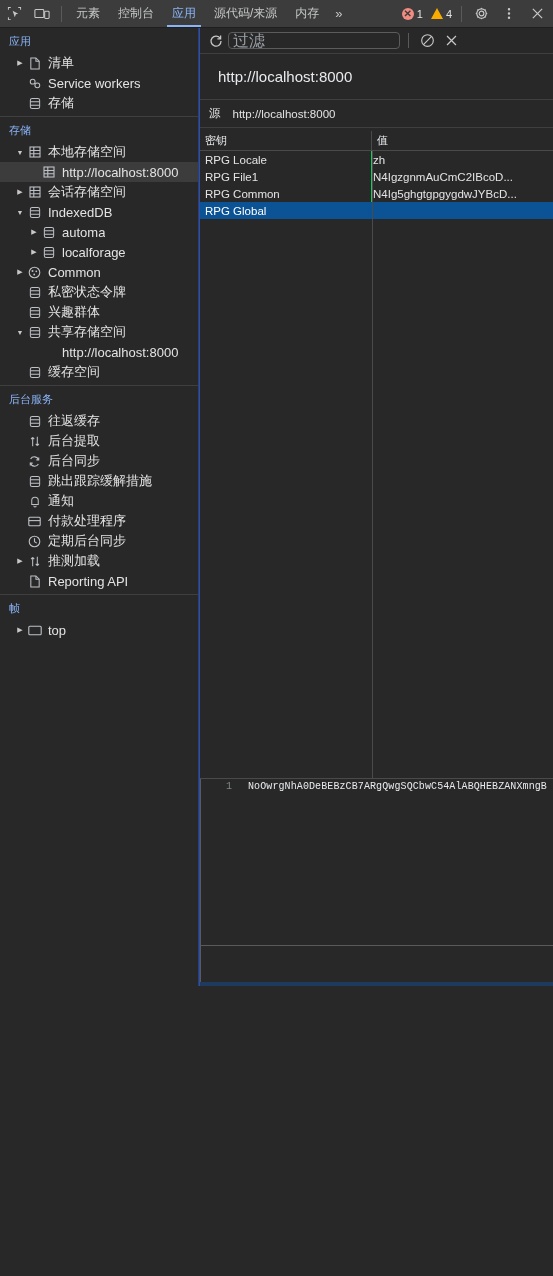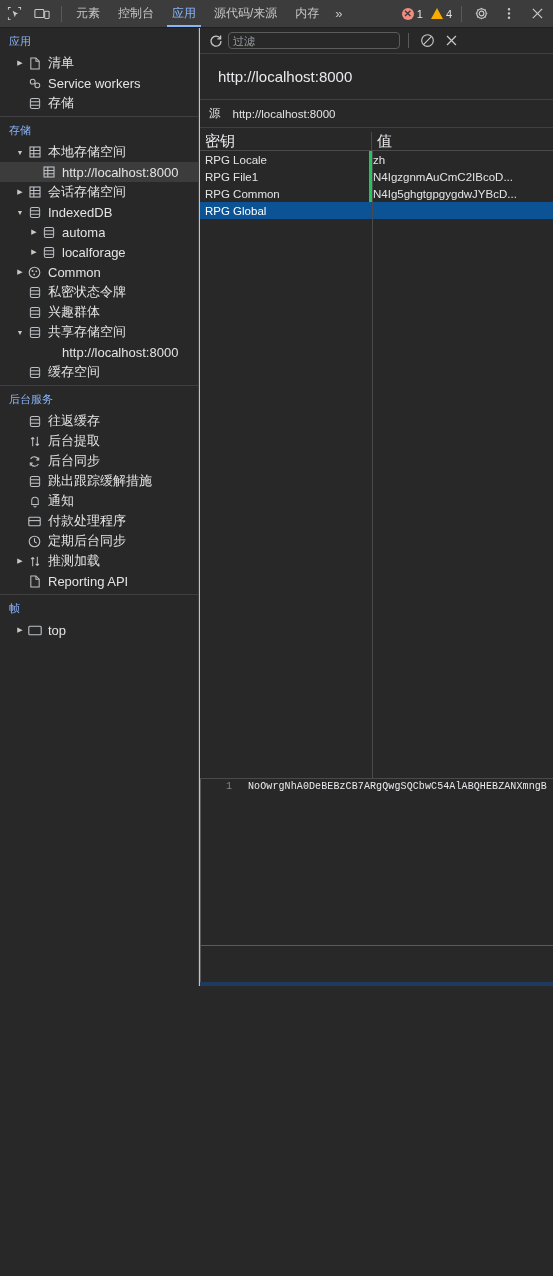--- a/index.html
+++ b/index.html
@@ -4,21 +4,21 @@
 <style>
   * { box-sizing: border-box; margin: 0; padding: 0; }
   html, body {
     width: 553px; height: 1276px;
     background: #282828;
     font-family: "Liberation Sans", sans-serif;
     font-size: 12px;
     color: #e8eaed;
     overflow: hidden;
   }
-  #app { position: relative; width: 553px; height: 986px; background: #c4b5fd; }
+  #app { position: relative; width: 553px; height: 986px; background: #1d4ed8; }
 
   
   .tabbar {
     position: absolute; top: 0; left: 0; width: 553px; height: 28px;
     background: #3c3c3c;
     border-bottom: 1px solid #1f1f1f;
     display: flex; align-items: stretch;
   }
   .tb-icon {
     width: 28px; display: flex; align-items: center; justify-content: center;
@@ -98,50 +98,50 @@
     height: 26px; display: flex; align-items: center; gap: 0;
     border-bottom: 1px solid #3f3f3f; padding-left: 4px;
   }
   .fb-btn {
     width: 24px; height: 24px; display: flex; align-items: center;
     justify-content: center; color: #c8c8c8; cursor: pointer;
   }
   .filter-input {
     width: 172px; height: 17px; background: #282828;
     border: 1px solid #5c5c5c; border-radius: 4px;
-    color: #e3e3e3; font-size: 11px; padding: 0 4px; outline: none;
+    color: #e3e3e3; font-size: 16px; padding: 0 4px; outline: none;
     font-family: "Liberation Sans", sans-serif;
   }
   .filter-input::placeholder { color: #9aa0a6; }
   .fb-sep { width: 1px; height: 15px; background: #5a5a5a; margin: 0 6px 0 8px; }
 
   .origin-title {
     height: 46px; display: flex; align-items: center; padding-left: 18px;
     color: #e8eaed; font-size: 15px; border-bottom: 1px solid #3f3f3f;
   }
   .origin-row {
     height: 28px; display: flex; align-items: center; padding-left: 9px;
     font-size: 11.5px; color: #e3e3e3; border-bottom: 1px solid #3f3f3f;
     gap: 12px;
   }
   .origin-row .k { color: #e3e3e3; }
 
   
   .table { position: absolute; top: 104px; left: 0; right: 0; bottom: 208px; }
   .thead {
-    display: flex; height: 19px; align-items: flex-start;
+    display: flex; height: 19px; align-items: flex-end;
     background: #282828; border-bottom: 1px solid #4a4a4a;
-    font-size: 15px; color: #e8eaed;
+    font-size: 11px; color: #e8eaed;
   }
   .th-key { width: 172px; padding-left: 5px; border-right: 1px solid #4a4a4a; height: 19px; display:flex; align-items:center; }
   .th-val { flex: 1; padding-left: 5px; height: 19px; display:flex; align-items:center; }
   .tbody { position: absolute; top: 19px; left: 0; right: 0; bottom: 0; }
   .trow { display: flex; height: 17px; align-items: center; font-size: 11.5px; cursor: pointer; }
   .trow .c-key {
-    width: 172px; padding-left: 5px; border-right: 3px solid #22c55e;
+    width: 172px; padding-left: 5px; border-right: 1px solid #22c55e;
     height: 17px; display: flex; align-items: center; overflow: hidden;
     white-space: nowrap; color: #e3e3e3;
   }
   .trow .c-val {
     flex: 1; padding-left: 1px; height: 17px; display: flex; align-items: center;
     overflow: hidden; white-space: nowrap; color: #e3e3e3;
   }
   .trow.selected { background: #0b5394; }
   .trow.selected .c-key, .trow.selected .c-val { color: #ffffff; border-right-color: #0b5394; }
   .tfill {

